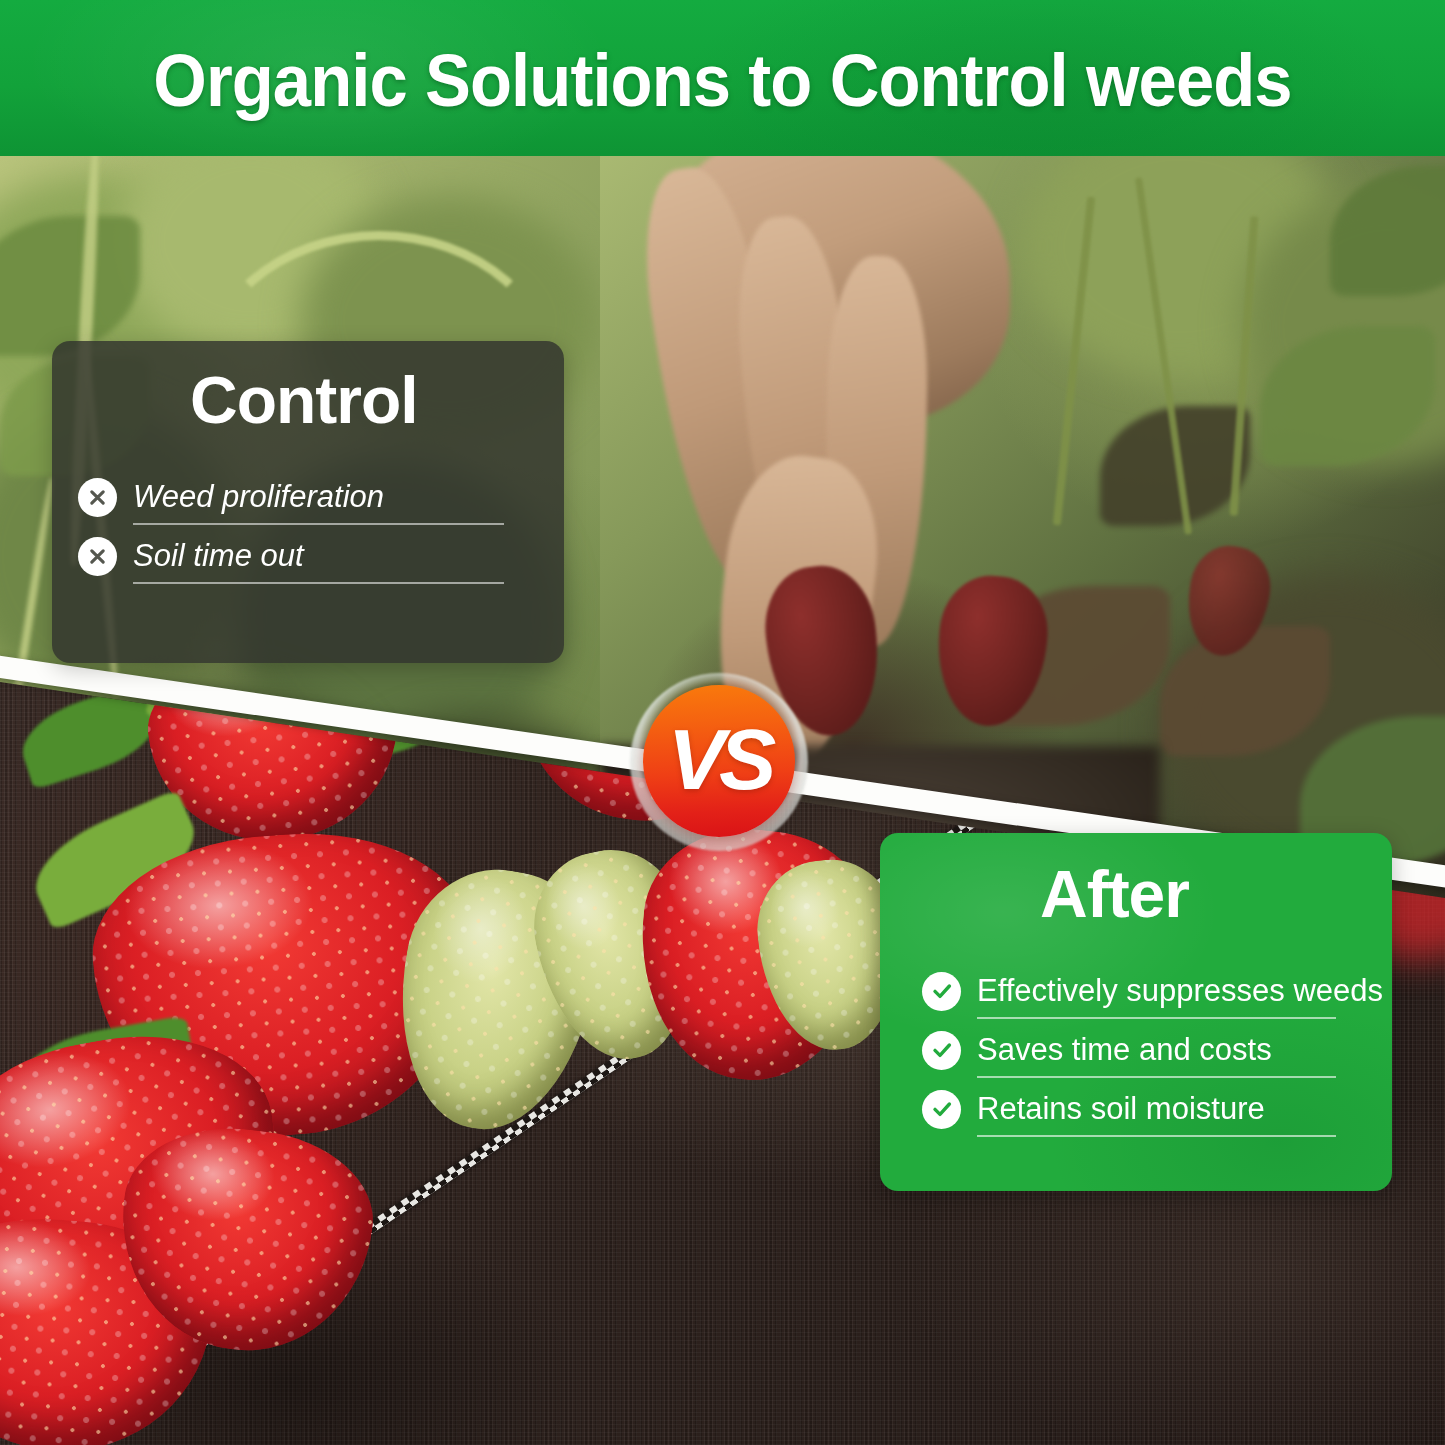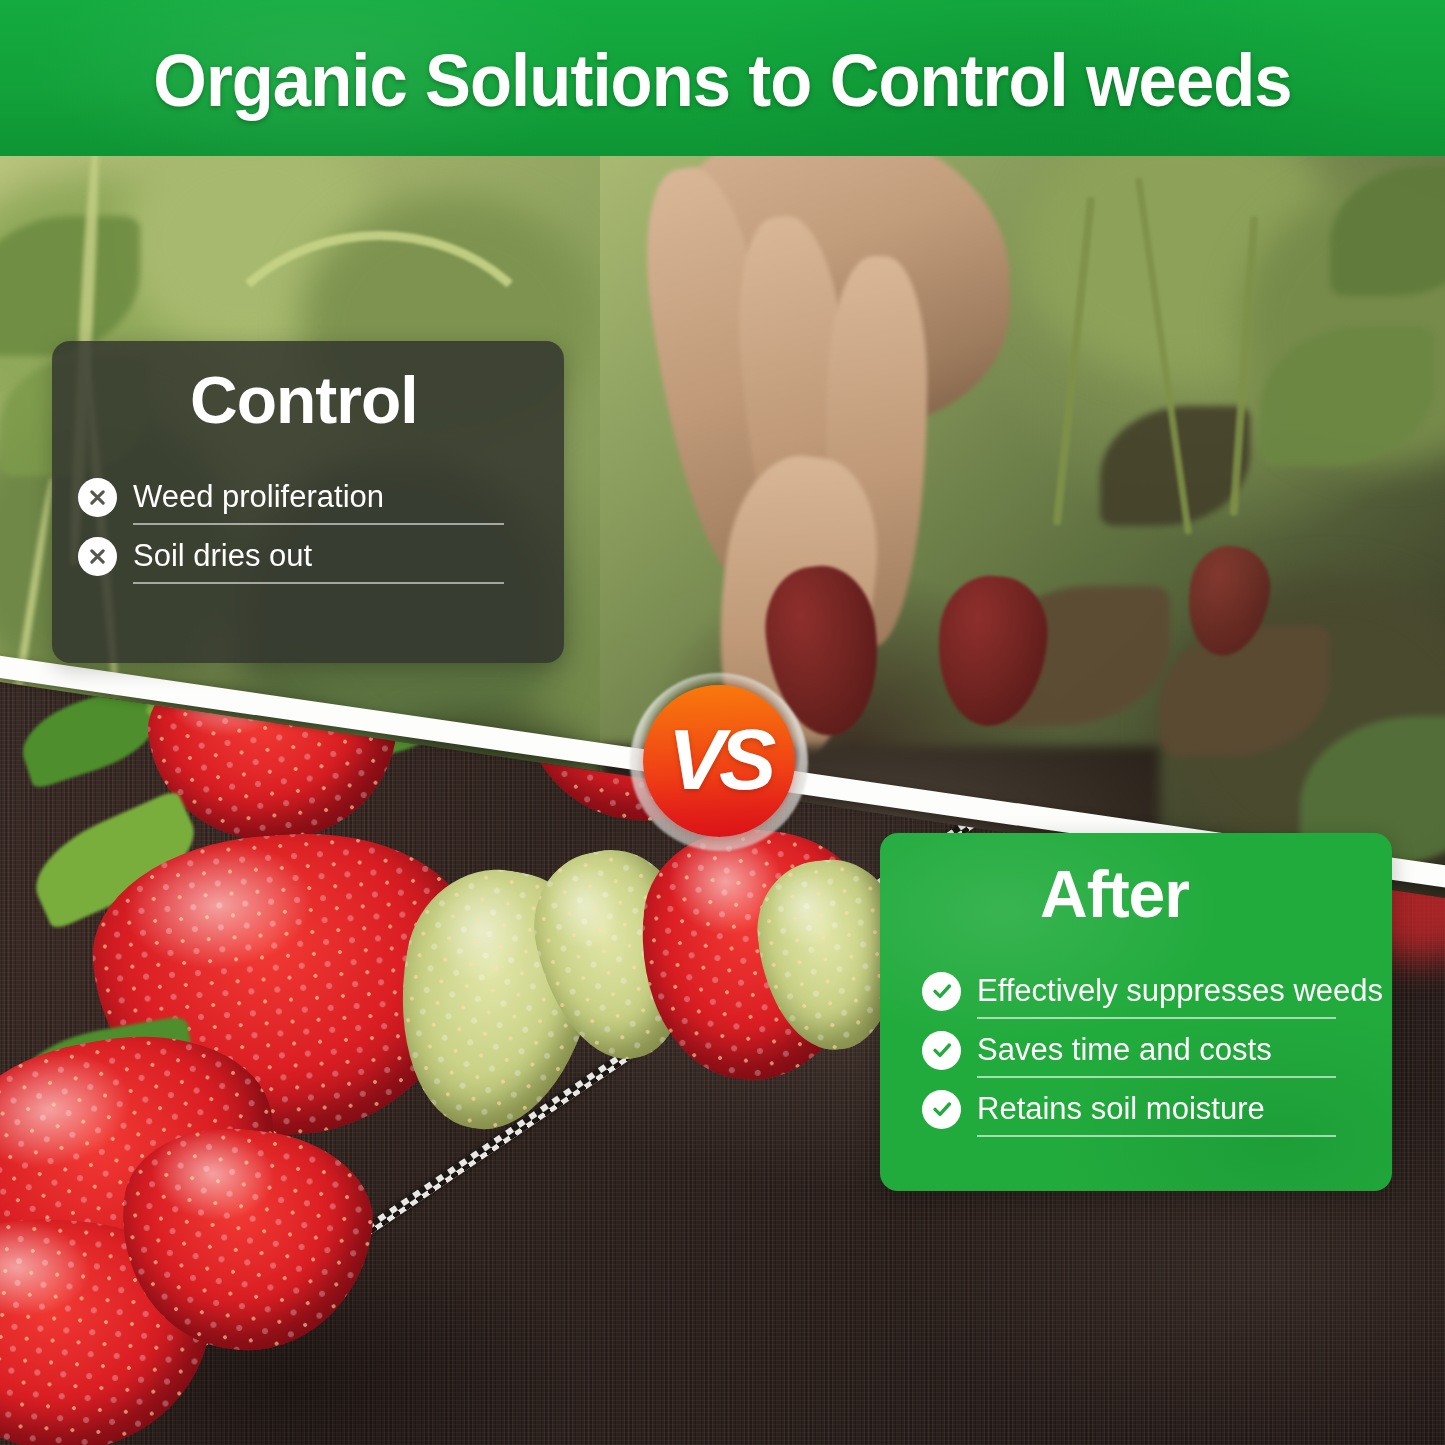--- a/index.html
+++ b/index.html
@@ -254,20 +254,21 @@
     color: #ffffff;
     font-size: 66px;
     line-height: 66px;
     font-weight: bold;
     letter-spacing: -1px;
   }
   #before-list {
     position: absolute;
     left: 26px; top: 130px;
     right: 18px;
+    font-style: italic;
   }
   .row {
     position: relative;
     display: flex;
     align-items: center;
     height: 52px;
     margin-bottom: 7px;
   }
   .badge {
     flex: 0 0 auto;
@@ -495,21 +496,21 @@
         <span class="rule"></span>
       </div>
 
 
       <div class="row">
         <span class="badge">
           <svg width="21" height="21" viewBox="0 0 24 24" aria-hidden="true">
             <path d="M5.5 5.5 L18.5 18.5 M18.5 5.5 L5.5 18.5" stroke="#55574f" stroke-width="3.6" stroke-linecap="round" fill="none"></path>
           </svg>
         </span>
-        <span class="row-label">Soil dries out</span>
+        <span class="row-label">Soil time out</span>
         <span class="rule"></span>
       </div>
 
     </div>
   </div>
 
   <div id="vs-badge">
     <div id="vs-halo"></div>
     <div id="vs-circle">
       <span id="vs-text">VS</span>

